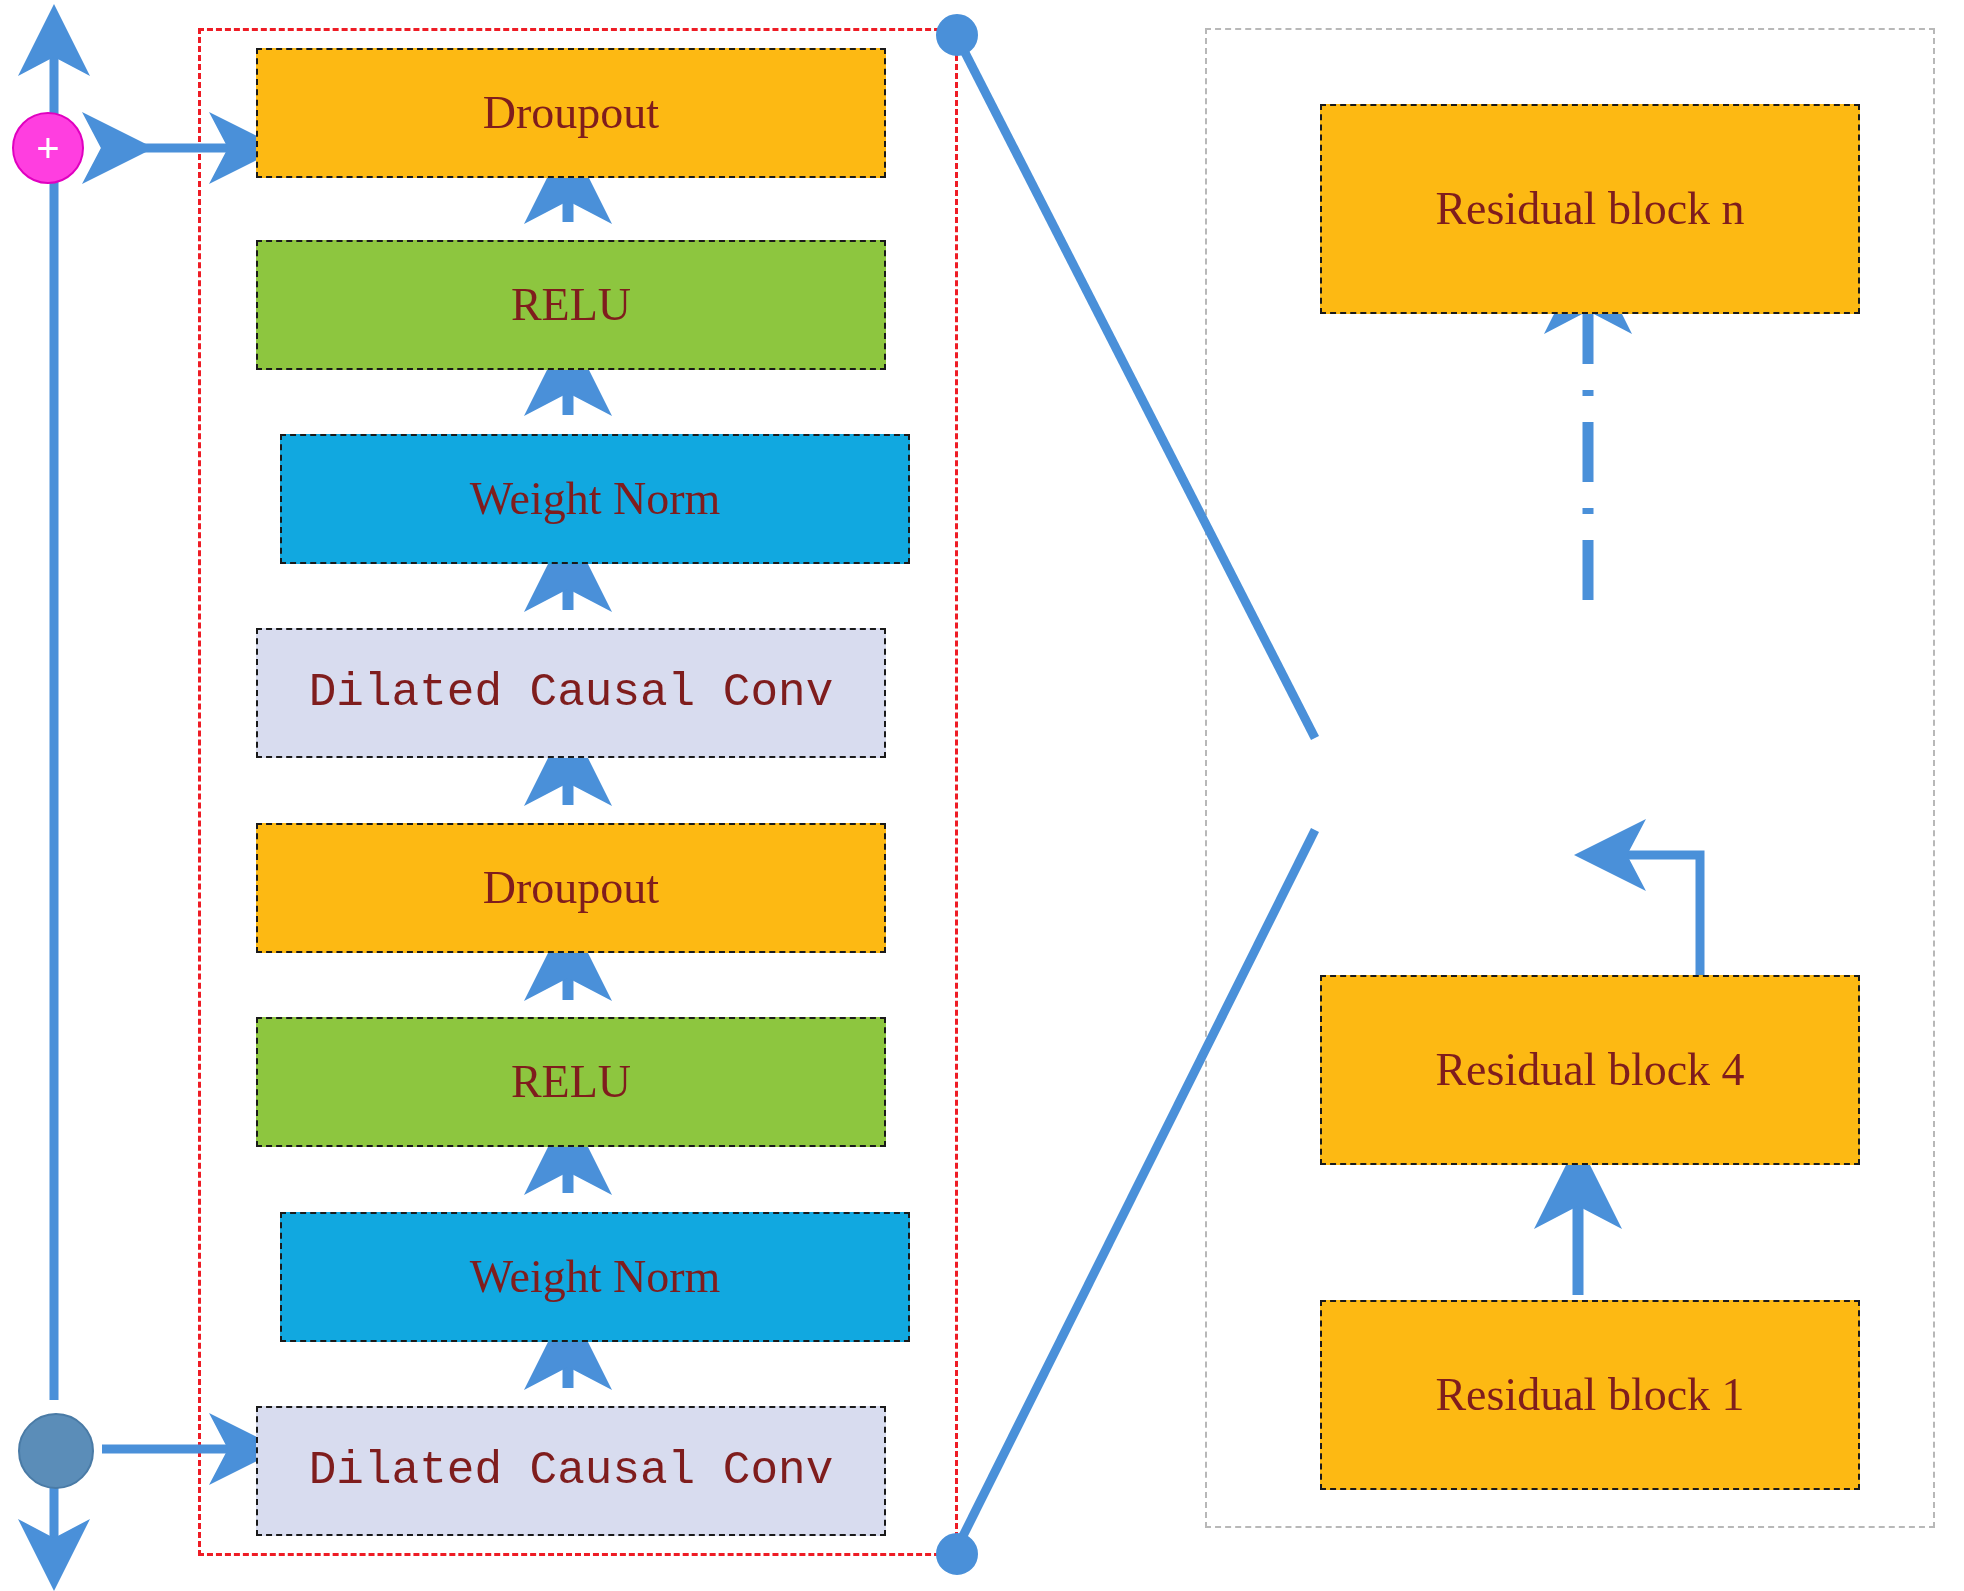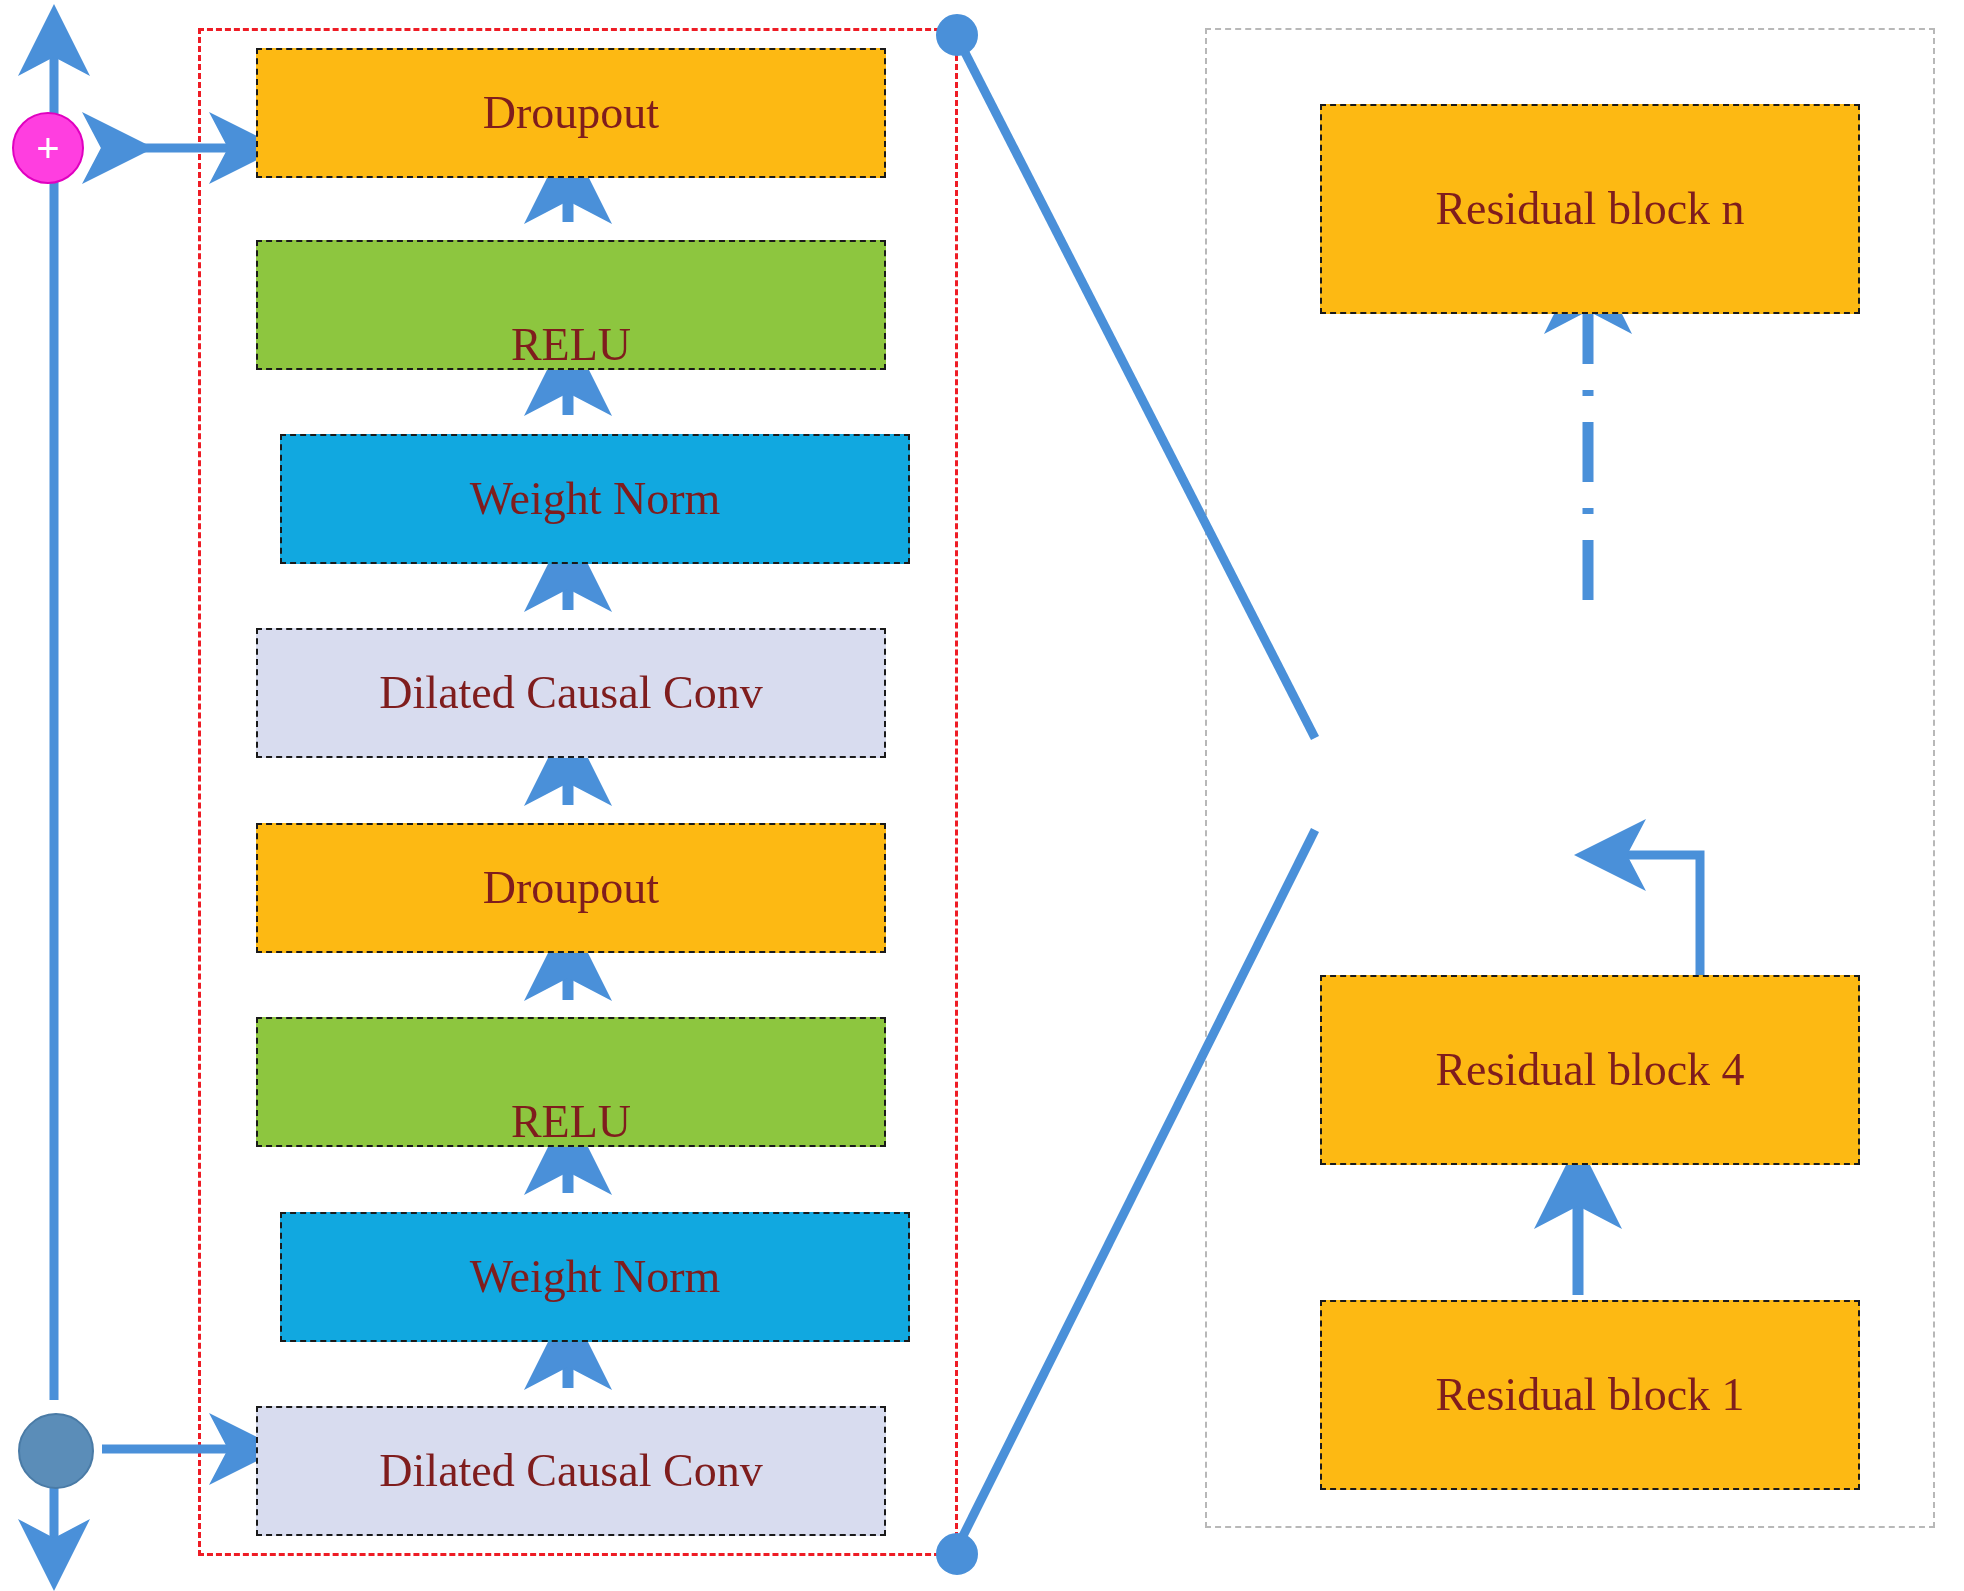--- a/index.html
+++ b/index.html
@@ -33,23 +33,23 @@
     display: flex;
     align-items: center;
     justify-content: center;
     border: 2px dashed #1a1a1a;
     font-size: 46px;
     color: #7f1d1d;
     line-height: 1;
     text-align: center;
   }
   .n-orange { background: #fdb913; }
-  .n-green  { background: #8dc63f; align-items: flex-end; }
+  .n-green  { background: #8dc63f; }
   .n-blue   { background: #11a8e0; margin-left: 24px; }
-  .n-lav    { background: #d8dcef; }
+  .n-lav    { background: #d8dcef; font-family: Liberation Mono, monospace; }
 
   .block-node { font-size: 46px; }
 
   .red-dashed {
     position: absolute;
     box-sizing: border-box;
     border: 3px dashed #ee1c25;
   }
   .gray-dashed {
     position: absolute;

